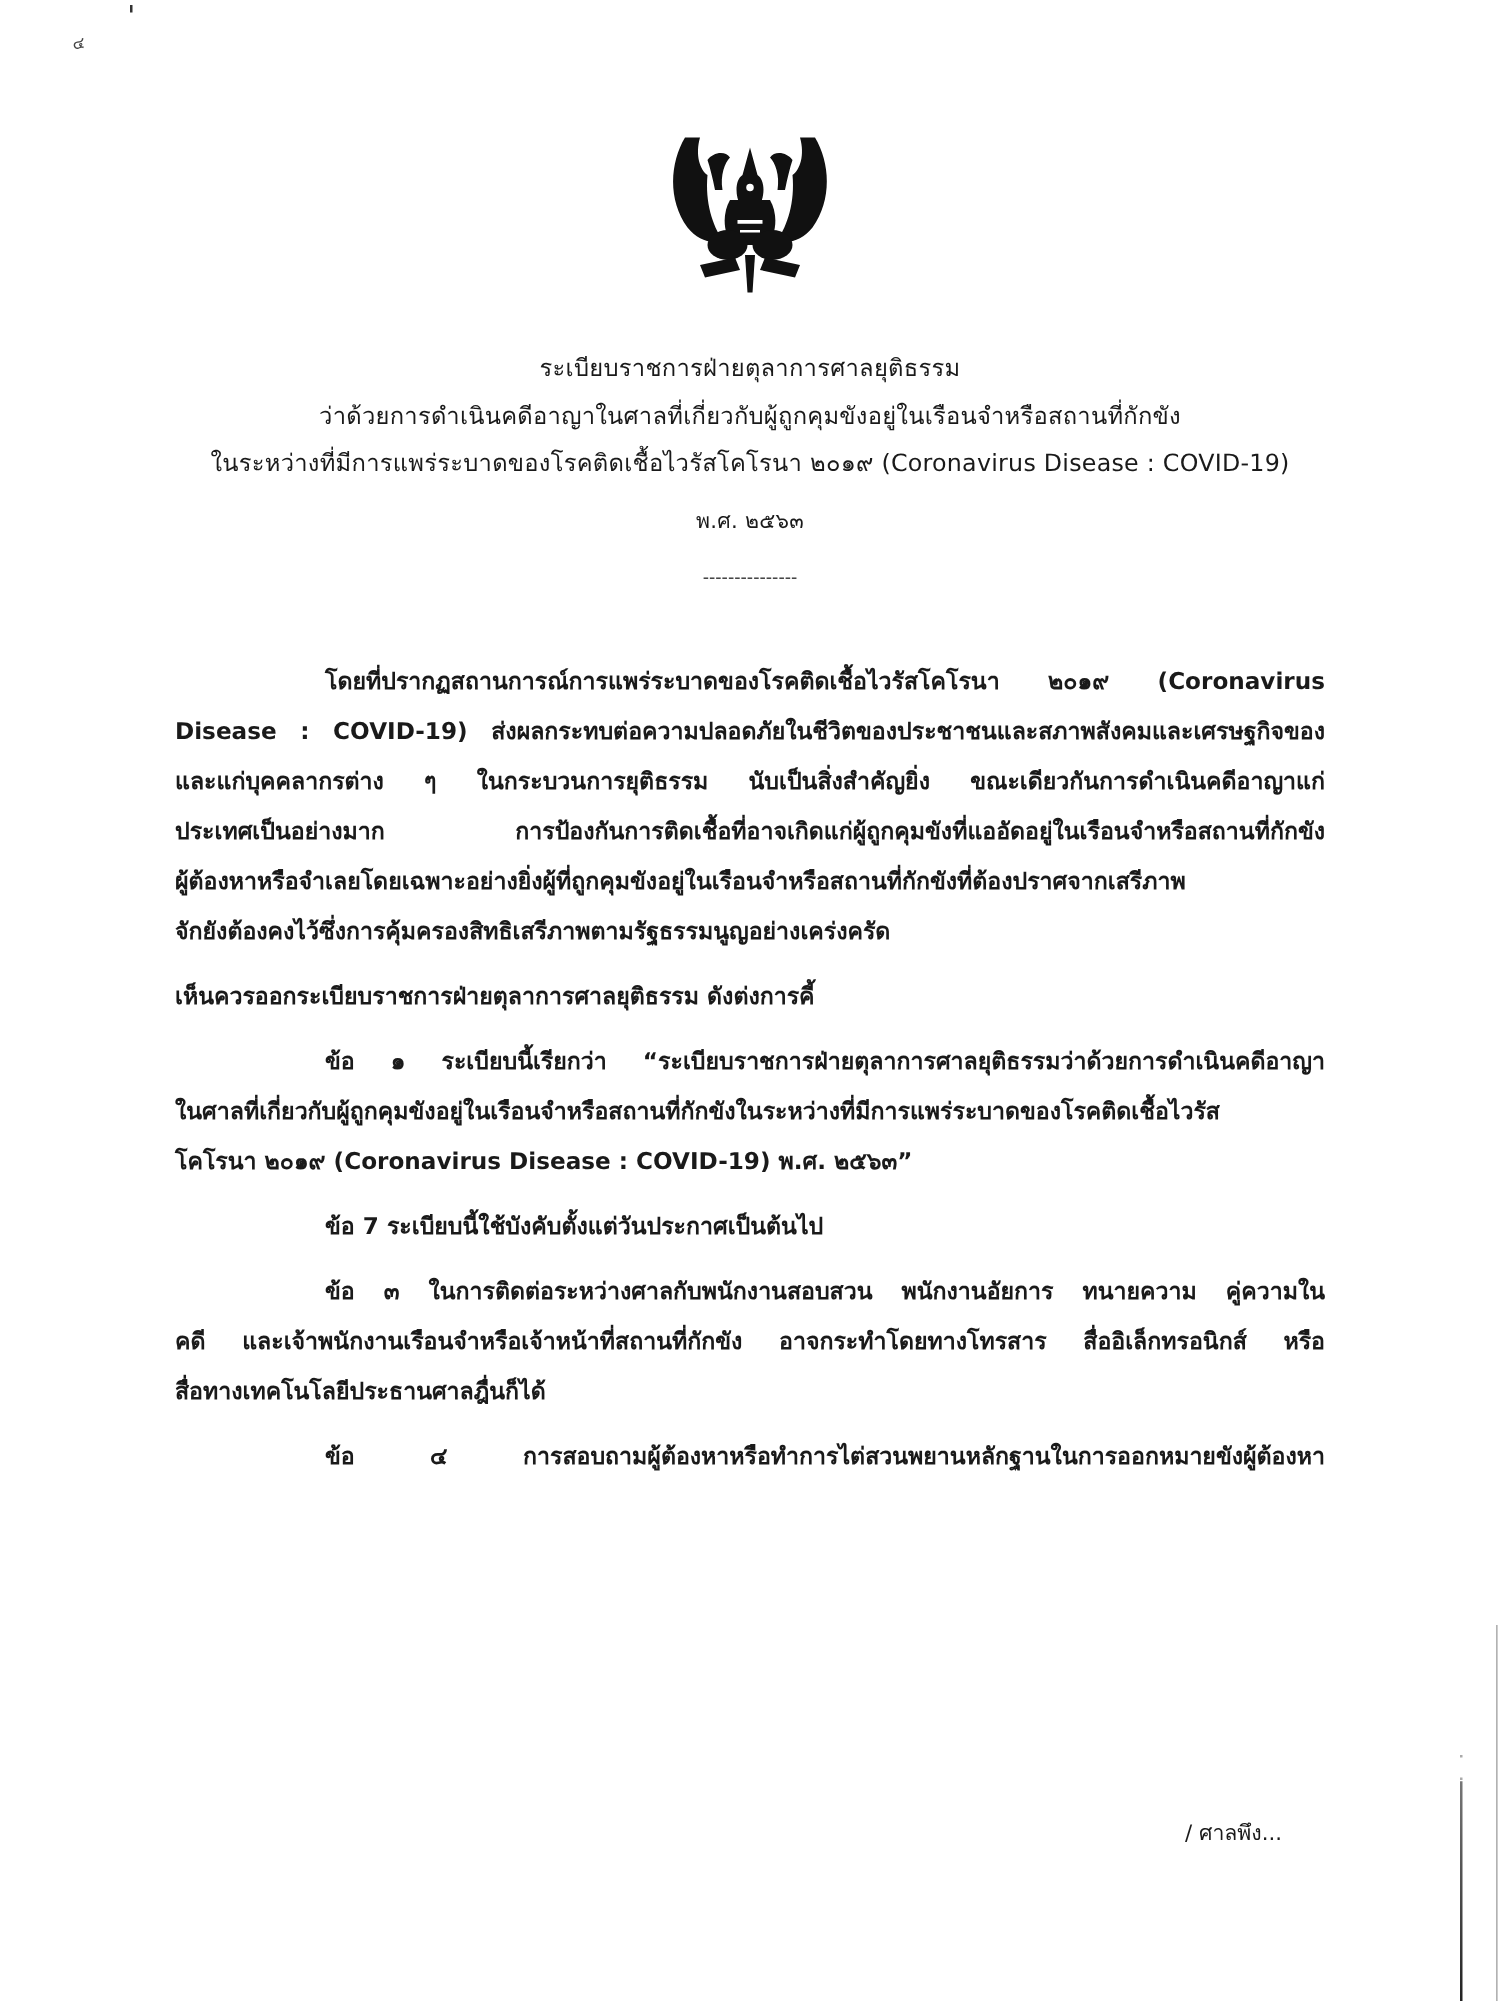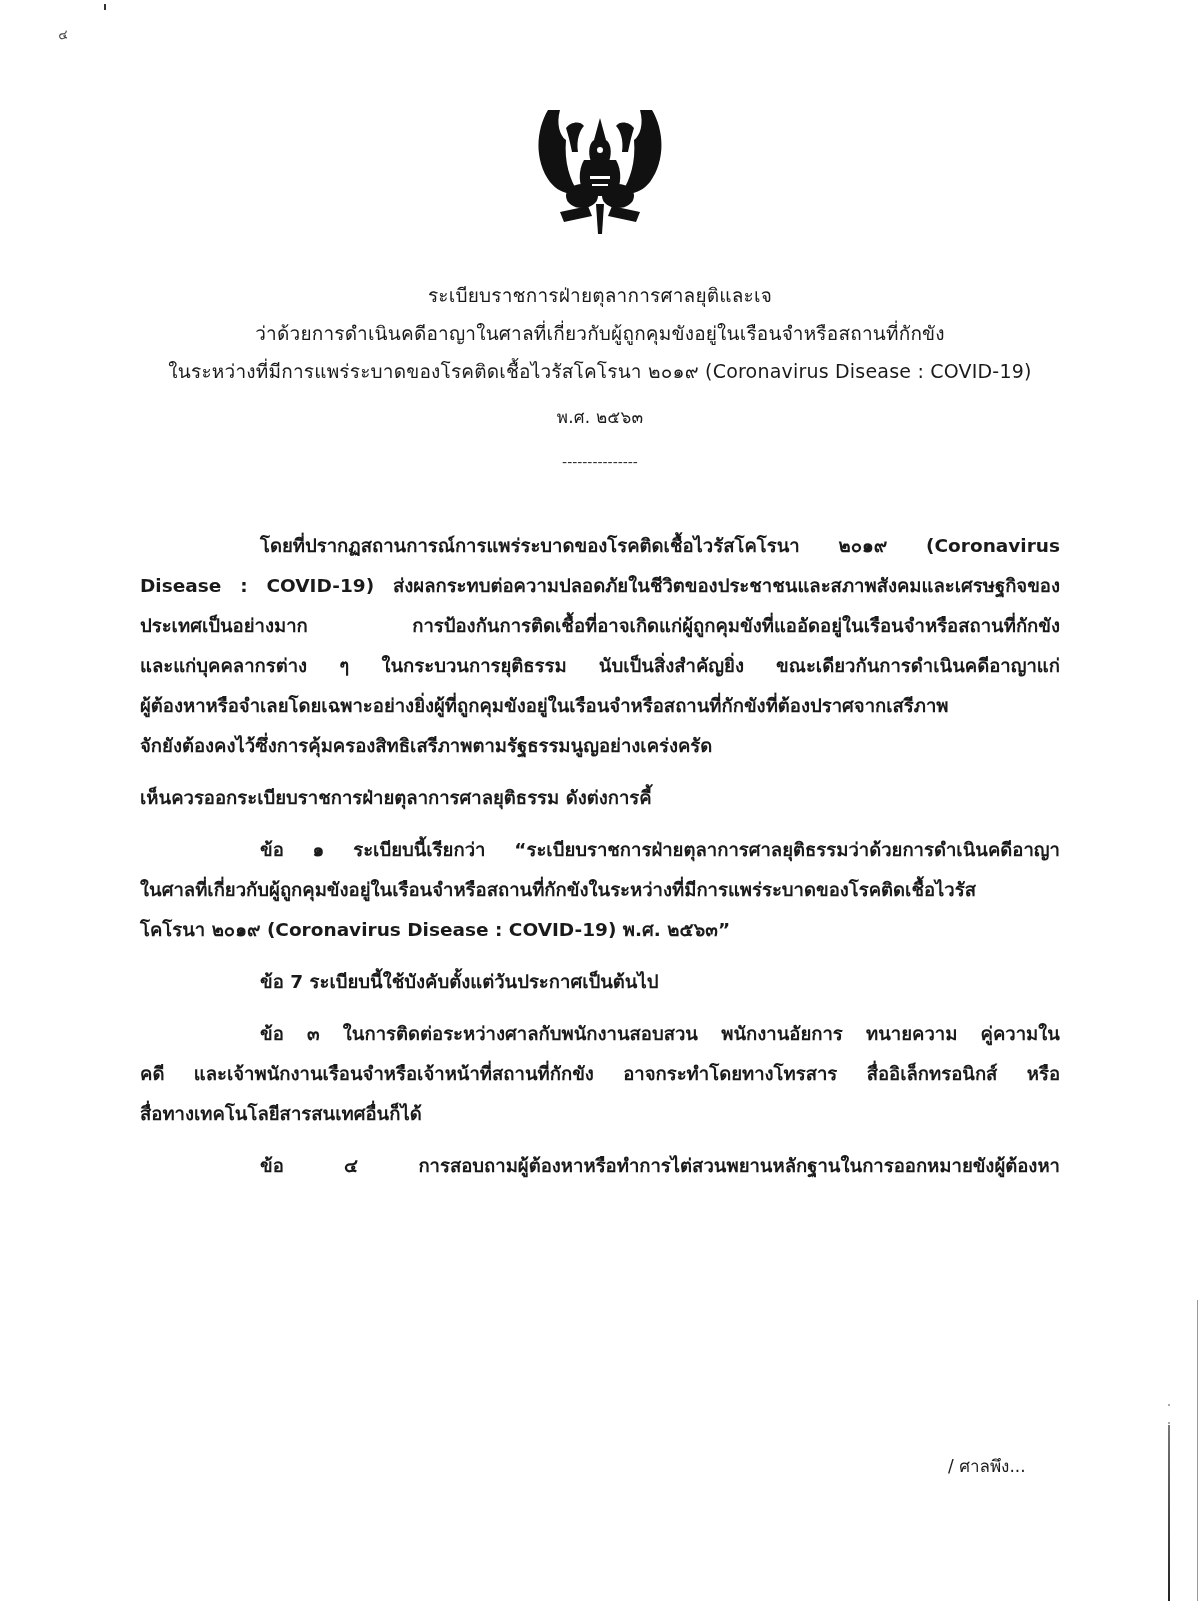--- a/index.html
+++ b/index.html
@@ -159,34 +159,34 @@
       </g>
       <g fill="#fff">
         <circle cx="70" cy="50" r="3"></circle>
         <rect x="60" y="76" width="20" height="3"></rect>
         <rect x="62" y="84" width="16" height="2"></rect>
       </g>
     </svg>
   </div>
 
   <div class="title-block">
-    <div class="title-line">ระเบียบราชการฝ่ายตุลาการศาลยุติและเจ</div>
+    <div class="title-line">ระเบียบราชการฝ่ายตุลาการศาลยุติธรรม</div>
     <div class="title-line">ว่าด้วยการดำเนินคดีอาญาในศาลที่เกี่ยวกับผู้ถูกคุมขังอยู่ในเรือนจำหรือสถานที่กักขัง</div>
     <div class="title-line">ในระหว่างที่มีการแพร่ระบาดของโรคติดเชื้อไวรัสโคโรนา ๒๐๑๙ (Coronavirus Disease : COVID-19)</div>
     <div class="title-line title-year">พ.ศ. ๒๕๖๓</div>
     <div class="divider">---------------</div>
   </div>
 
   <div class="body-block">
 
     <div class="para">
       <span class="line"><span class="indent"></span><span>โดยที่ปรากฏสถานการณ์การแพร่ระบาดของโรคติดเชื้อไวรัสโคโรนา ๒๐๑๙ (Coronavirus</span></span>
       <span class="line">Disease : COVID-19) ส่งผลกระทบต่อความปลอดภัยในชีวิตของประชาชนและสภาพสังคมและเศรษฐกิจของ</span>
+      <span class="line">และแก่บุคคลากรต่าง ๆ ในกระบวนการยุติธรรม  นับเป็นสิ่งสำคัญยิ่ง ขณะเดียวกันการดำเนินคดีอาญาแก่</span>
       <span class="line">ประเทศเป็นอย่างมาก การป้องกันการติดเชื้อที่อาจเกิดแก่ผู้ถูกคุมขังที่แออัดอยู่ในเรือนจำหรือสถานที่กักขัง</span>
-      <span class="line">และแก่บุคคลากรต่าง ๆ ในกระบวนการยุติธรรม  นับเป็นสิ่งสำคัญยิ่ง ขณะเดียวกันการดำเนินคดีอาญาแก่</span>
       <span class="line">ผู้ต้องหาหรือจำเลยโดยเฉพาะอย่างยิ่งผู้ที่ถูกคุมขังอยู่ในเรือนจำหรือสถานที่กักขังที่ต้องปราศจากเสรีภาพ</span>
       <span class="line last">จักยังต้องคงไว้ซึ่งการคุ้มครองสิทธิเสรีภาพตามรัฐธรรมนูญอย่างเคร่งครัด</span>
     </div>
 
     <div class="para">
       <span class="line last">เห็นควรออกระเบียบราชการฝ่ายตุลาการศาลยุติธรรม ดังต่งการคี้</span>
     </div>
 
     <div class="para">
       <span class="line"><span class="indent"></span><span>ข้อ ๑ ระเบียบนี้เรียกว่า “ระเบียบราชการฝ่ายตุลาการศาลยุติธรรมว่าด้วยการดำเนินคดีอาญา</span></span>
@@ -194,21 +194,21 @@
       <span class="line last">โคโรนา ๒๐๑๙ (Coronavirus Disease : COVID-19) พ.ศ. ๒๕๖๓”</span>
     </div>
 
     <div class="para">
       <span class="line last"><span class="indent"></span><span>ข้อ 7 ระเบียบนี้ใช้บังคับตั้งแต่วันประกาศเป็นต้นไป</span></span>
     </div>
 
     <div class="para">
       <span class="line"><span class="indent"></span><span>ข้อ ๓  ในการติดต่อระหว่างศาลกับพนักงานสอบสวน พนักงานอัยการ ทนายความ  คู่ความใน</span></span>
       <span class="line">คดี และเจ้าพนักงานเรือนจำหรือเจ้าหน้าที่สถานที่กักขัง อาจกระทำโดยทางโทรสาร  สื่ออิเล็กทรอนิกส์ หรือ</span>
-      <span class="line last">สื่อทางเทคโนโลยีสารสนเทศอื่นก็ได้</span>
+      <span class="line last">สื่อทางเทคโนโลยีประธานศาลฎื่นก็ได้</span>
     </div>
 
     <div class="para">
       <span class="line"><span class="indent"></span><span>ข้อ ๔ การสอบถามผู้ต้องหาหรือทำการไต่สวนพยานหลักฐานในการออกหมายขังผู้ต้องหา</span></span>
     </div>
 
   </div>
 
   <div class="footer-continue">/  ศาลพึง...</div>
 

